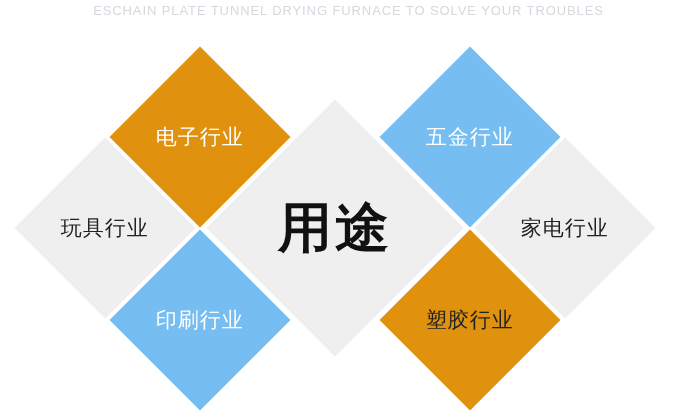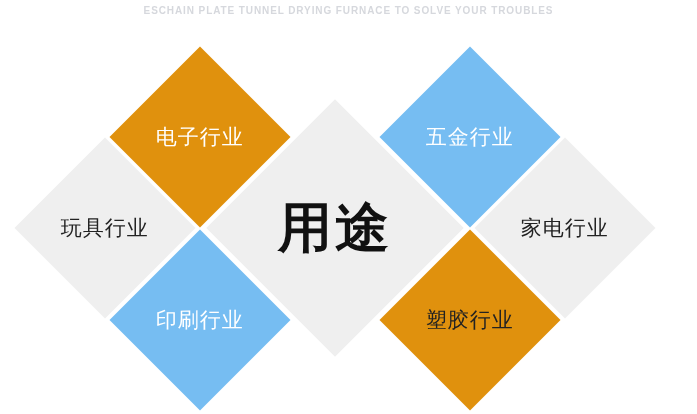--- a/index.html
+++ b/index.html
@@ -29,26 +29,26 @@
     left: 0;
     top: 0;
     width: 697px;
     height: 20px;
     display: flex;
     align-items: center;
     justify-content: center;
     background: #ffffff;
   }
   #header-tagline {
-    font-size: 10px;
+    font-size: 13px;
     letter-spacing: 0.9px;
     color: #d6d8dd;
     white-space: nowrap;
     font-family: "Liberation Sans", sans-serif;
-    font-weight: 700;
+    font-weight: 400;
   }
 
   
   #diamond-grid {
     position: absolute;
     left: 0;
     top: 0;
     width: 697px;
     height: 414px;
   }

